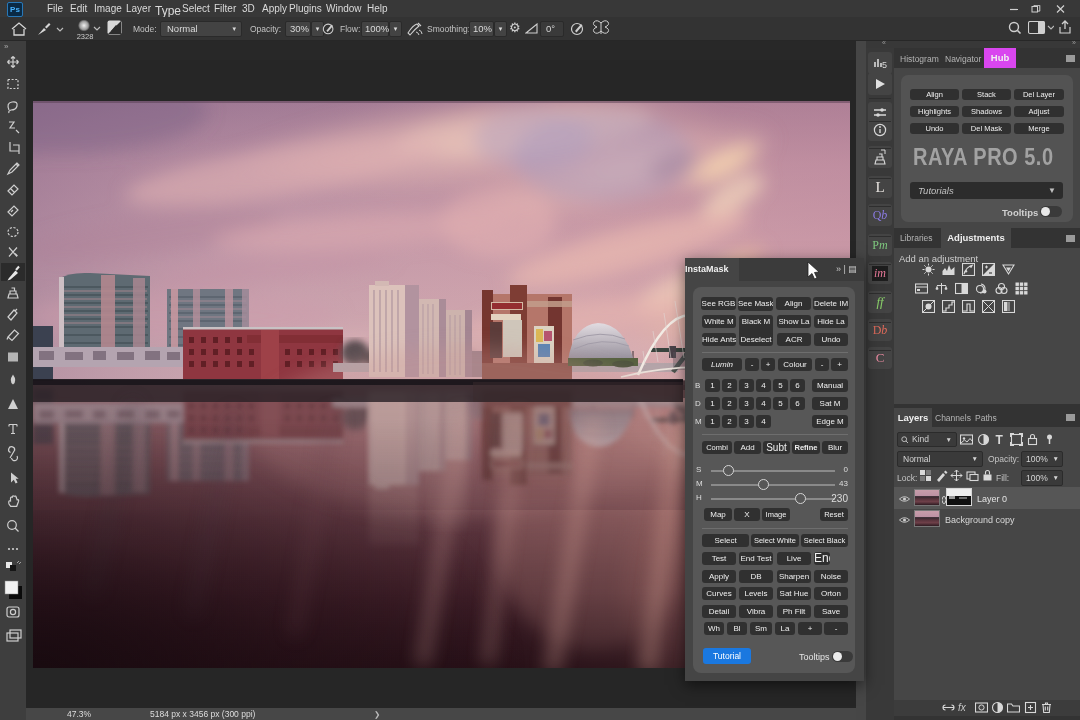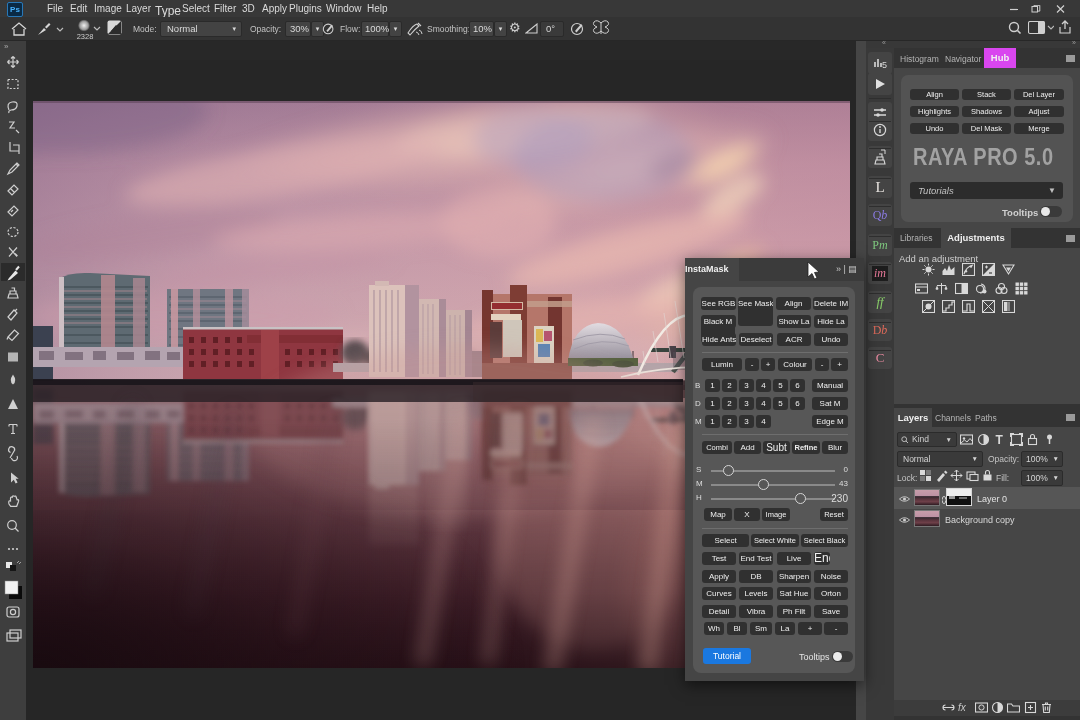--- a/index.html
+++ b/index.html
@@ -473,20 +473,25 @@
  <path d="M560 322 L520 566" stroke="#d3a096" stroke-width="13"></path>
  <path d="M645 330 L615 566" stroke="#daa89a" stroke-width="13"></path>
  <path d="M710 340 L700 566" stroke="#e0af9f" stroke-width="15"></path>
  <path d="M300 315 L262 530" stroke="#714a52" stroke-width="13" opacity="0.7"></path>
  <path d="M200 315 L160 510" stroke="#52414b" stroke-width="13" opacity="0.6"></path>
  <path d="M100 305 L60 490" stroke="#473b46" stroke-width="13" opacity="0.6"></path>
 </g>
 <rect x="0" y="284" width="520" height="283" fill="url(#wcor)"></rect>
 </svg></div>
 
+<div class="abs" style="left:26px;top:708px;width:830px;height:12px;background:#474747;font-size:8.5px;color:#ddd;">
+      <span style="position:absolute;left:41px;top:1px;">47.3%</span>
+      <span style="position:absolute;left:124px;top:1px;">5184 px x 3456 px (300 ppi)</span>
+      <span style="position:absolute;left:348px;top:2px;color:#bbb;font-size:7.5px;">❯</span>
+    </div>
 
 <div class="abs" style="left:856px;top:41px;width:10px;height:679px;background:#464646;"></div>
 <div class="abs" style="left:866px;top:41px;width:214px;height:7px;background:#383838;">
       <span style="position:absolute;left:16px;top:-2px;font-size:7px;color:#999;">«</span>
       <span style="position:absolute;right:4px;top:-2px;font-size:7px;color:#999;">»</span>
     </div>
 <div class="abs" style="left:866px;top:48px;width:28px;height:672px;background:#393939;"></div>
 <div id="pluginstrip">
       <div class="abs" style="left:868px;top:52px;width:24px;height:22px;background:#444444;border-radius:3px;display:flex;align-items:center;justify-content:center;">
         <svg width="14" height="14" viewBox="0 0 14 14">
@@ -796,33 +801,33 @@
 </div>
 </div>
 <div id="instamask">
       <div class="abs" style="left:685px;top:258px;width:179px;height:423px;background:#454545;box-shadow:0 4px 14px rgba(0,0,0,0.55);z-index:50;"></div>
 <div class="abs" style="left:685px;top:258px;width:179px;height:23px;background:#3b3b3b;z-index:51;"></div>
 <div class="abs" style="left:685px;top:258px;width:54px;height:23px;background:#454545;color:#f0f0f0;font-size:9px;font-weight:bold;line-height:23px;z-index:52;">InstaMask</div>
 <div class="abs" style="left:836px;top:264px;font-size:9px;color:#c8c8c8;z-index:52;">» | ▤</div>
 <div class="abs" style="left:693px;top:287px;width:162px;height:386px;background:#575757;border-radius:8px;z-index:52;"></div>
 <div class="abs" style="z-index:53;">
 <div class="btn" style="left:701px;top:297px;width:35px;height:13px;line-height:13px;font-size:8px;">See RGB</div>
-<div class="btn" style="left:738px;top:297px;width:35px;height:29px;line-height:13px;font-size:8px;">See Mask</div>
+<div class="btn" style="left:738px;top:297px;width:35px;height:14px;line-height:13px;font-size:8px;">See Mask</div>
 <div class="btn" style="left:776px;top:297px;width:35px;height:13px;line-height:13px;font-size:8px;">Align</div>
 <div class="btn" style="left:813px;top:297px;width:36px;height:13px;line-height:13px;font-size:8px;">Delete IM</div>
 <div class="btn" style="left:702px;top:315px;width:34px;height:13px;line-height:13px;font-size:8px;">White M</div>
-<div class="btn" style="left:701px;top:315px;width:34px;height:28px;line-height:13px;font-size:8px;">Black M</div>
+<div class="btn" style="left:739px;top:315px;width:34px;height:28px;line-height:13px;font-size:8px;">Black M</div>
 <div class="btn" style="left:777px;top:315px;width:34px;height:13px;line-height:13px;font-size:8px;">Show La</div>
 <div class="btn" style="left:814px;top:315px;width:34px;height:13px;line-height:13px;font-size:8px;">Hide La</div>
 <div class="btn" style="left:702px;top:333px;width:34px;height:13px;line-height:13px;font-size:8px;">Hide Ants</div>
 <div class="btn" style="left:739px;top:333px;width:34px;height:13px;line-height:13px;font-size:8px;">Deselect</div>
 <div class="btn" style="left:777px;top:333px;width:34px;height:13px;line-height:13px;font-size:8px;">ACR</div>
 <div class="btn" style="left:814px;top:333px;width:34px;height:13px;line-height:13px;font-size:8px;">Undo</div>
 <div class="abs" style="left:702px;top:352px;width:146px;height:1px;background:#6e6e6e;"></div>
-<div class="btn" style="left:702px;top:358px;width:40px;height:13px;line-height:13px;font-size:8px;">Lumin</div>
+<div class="btn" style="left:702px;top:358px;width:40px;height:13px;line-height:13px;font-size:8px;font-style:italic;">Lumin</div>
 <div class="btn" style="left:745px;top:358px;width:14px;height:13px;line-height:13px;font-size:8px;">-</div>
 <div class="btn" style="left:761px;top:358px;width:14px;height:13px;line-height:13px;font-size:8px;">+</div>
 <div class="btn" style="left:778px;top:358px;width:34px;height:13px;line-height:13px;font-size:8px;">Colour</div>
 <div class="btn" style="left:815px;top:358px;width:14px;height:13px;line-height:13px;font-size:8px;">-</div>
 <div class="btn" style="left:831px;top:358px;width:17px;height:13px;line-height:13px;font-size:8px;">+</div>
 <div class="abs" style="left:695px;top:381px;font-size:8px;color:#ddd;">B</div>
 <div class="btn" style="left:705px;top:379px;width:15px;height:13px;line-height:13px;font-size:8px;">1</div>
 <div class="btn" style="left:722px;top:379px;width:15px;height:13px;line-height:13px;font-size:8px;">2</div>
 <div class="btn" style="left:739px;top:379px;width:15px;height:13px;line-height:13px;font-size:8px;">3</div>
 <div class="btn" style="left:756px;top:379px;width:15px;height:13px;line-height:13px;font-size:8px;">4</div>

